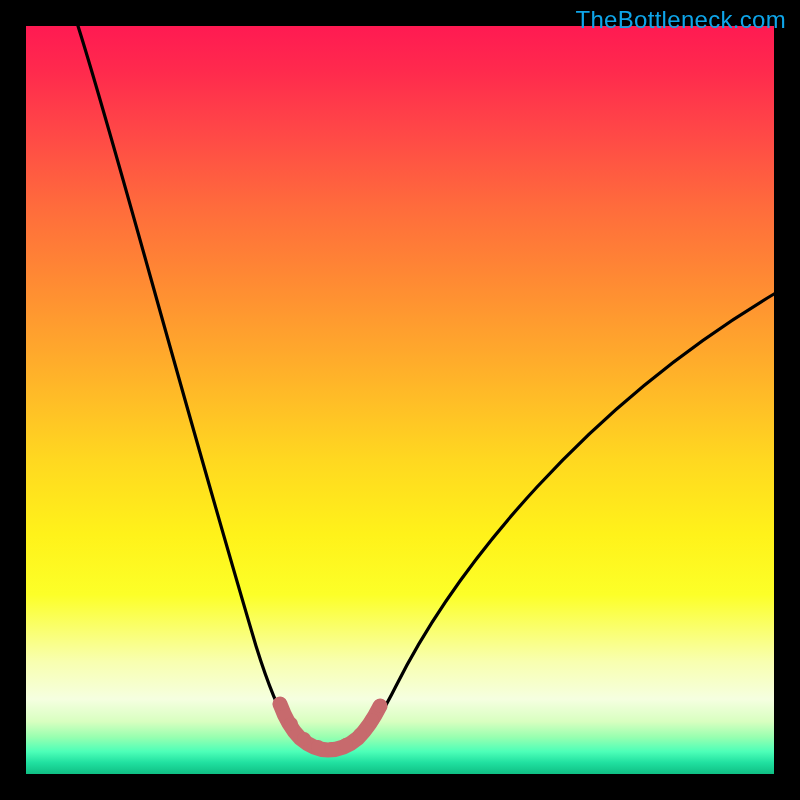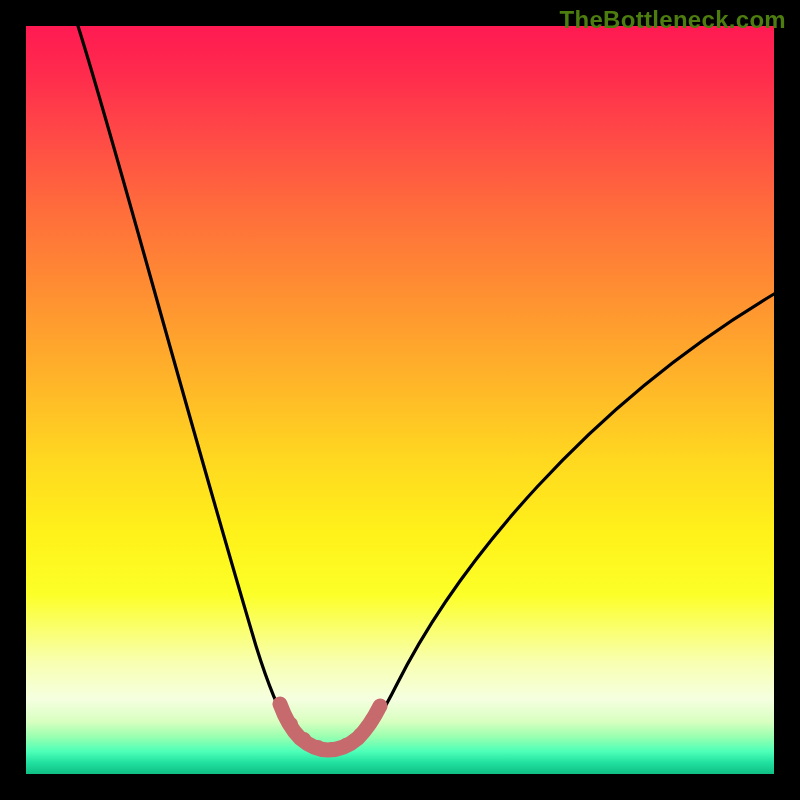--- a/index.html
+++ b/index.html
@@ -32,23 +32,23 @@
       #d8ffc0 93%,
       #9affb0 95%,
       #4dffb8 97%,
       #20e0a0 98.5%,
       #0fbf84 100%);
   }
   .watermark {
     position: absolute;
     top: 6px;
     right: 14px;
-    color: #4d7c0f;
+    color: #0ea5e9;
     font-size: 24px;
-    font-weight: 700;
+    font-weight: 400;
     letter-spacing: 0.3px;
   }
   svg.curves {
     position: absolute;
     left: 26px;
     top: 26px;
     width: 748px;
     height: 748px;
   }
 </style>

